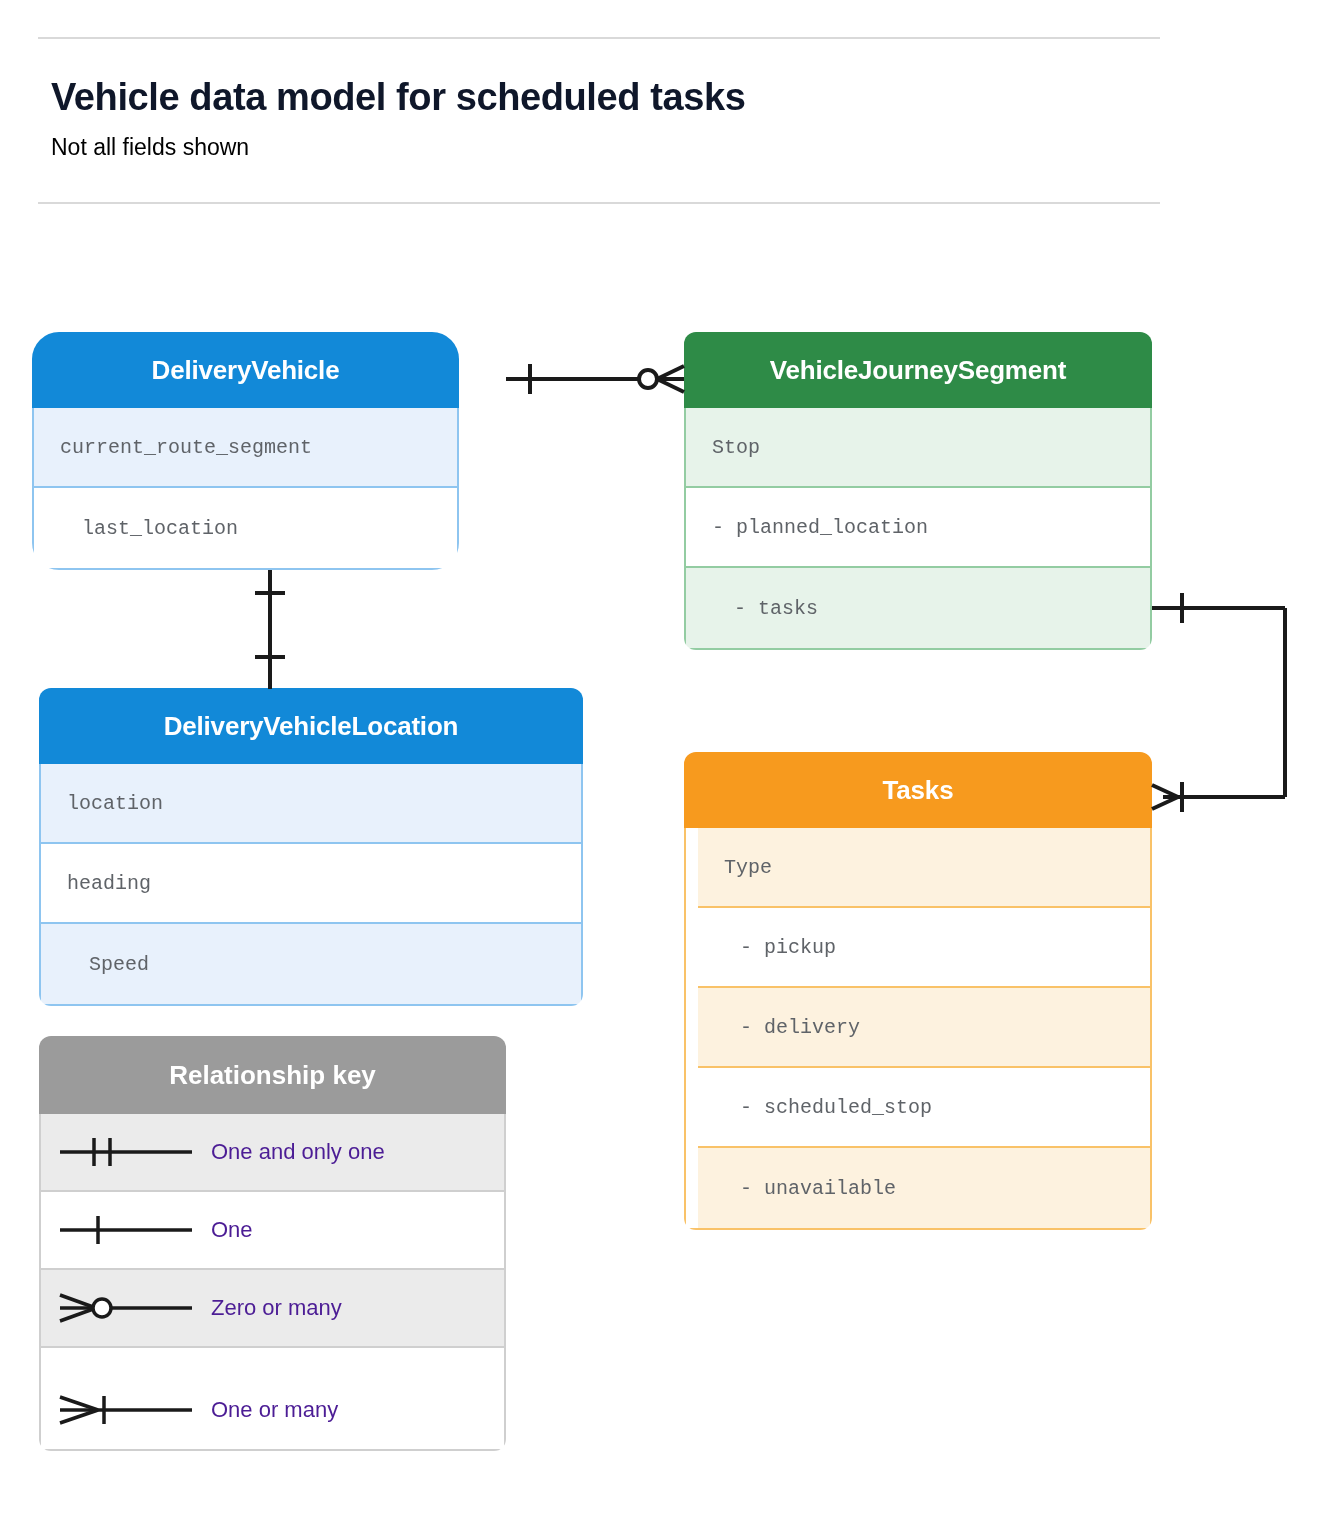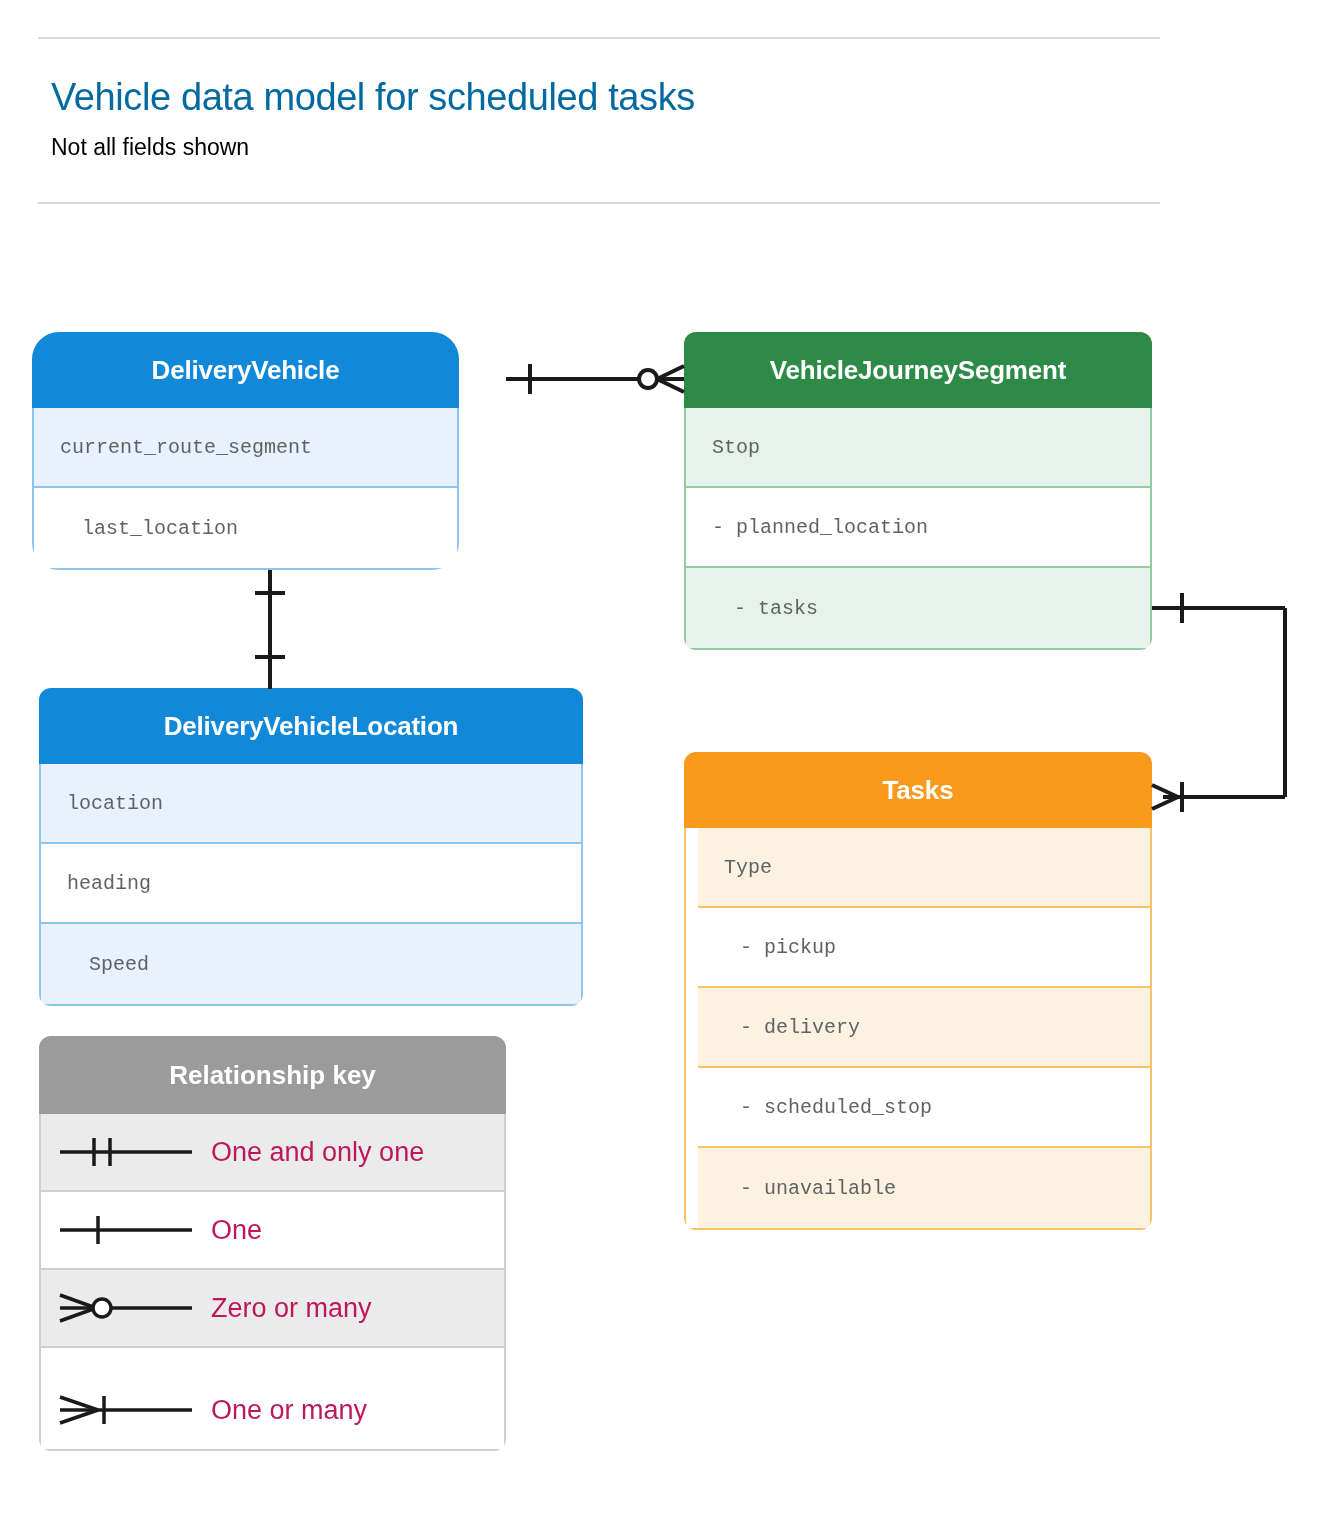--- a/index.html
+++ b/index.html
@@ -26,22 +26,22 @@
     background: #d9d9d9;
   }
   #rule-top { top: 37px; }
   #rule-bottom { top: 202px; }
 
   #page-title {
     position: absolute;
     left: 51px;
     top: 76px;
     font-size: 38px;
-    font-weight: normal;
-    color: #0369a1;
+    font-weight: bold;
+    color: #0f172a;
     letter-spacing: -0.4px;
     white-space: nowrap;
   }
   #page-subtitle {
     position: absolute;
     left: 51px;
     top: 134px;
     font-size: 23px;
     font-weight: normal;
     color: #000000;
@@ -143,22 +143,22 @@
   .legend-row.alt { background: #ebebeb; }
   .legend-row.plain { background: #ffffff; }
   .legend-sym {
     width: 170px;
     flex: 0 0 170px;
     display: flex;
     align-items: center;
     justify-content: center;
   }
   .legend-label {
-    font-size: 27px;
-    color: #be185d;
+    font-size: 22px;
+    color: #4c1d95;
     white-space: nowrap;
   }
 
   
   #connectors {
     position: absolute;
     left: 0;
     top: 0;
     width: 1325px;
     height: 1530px;

